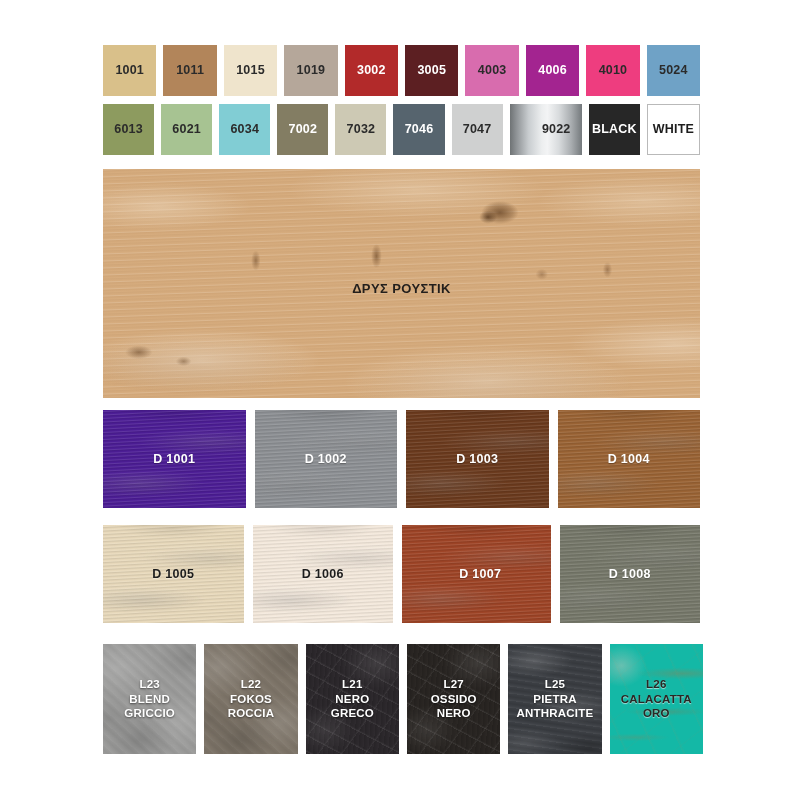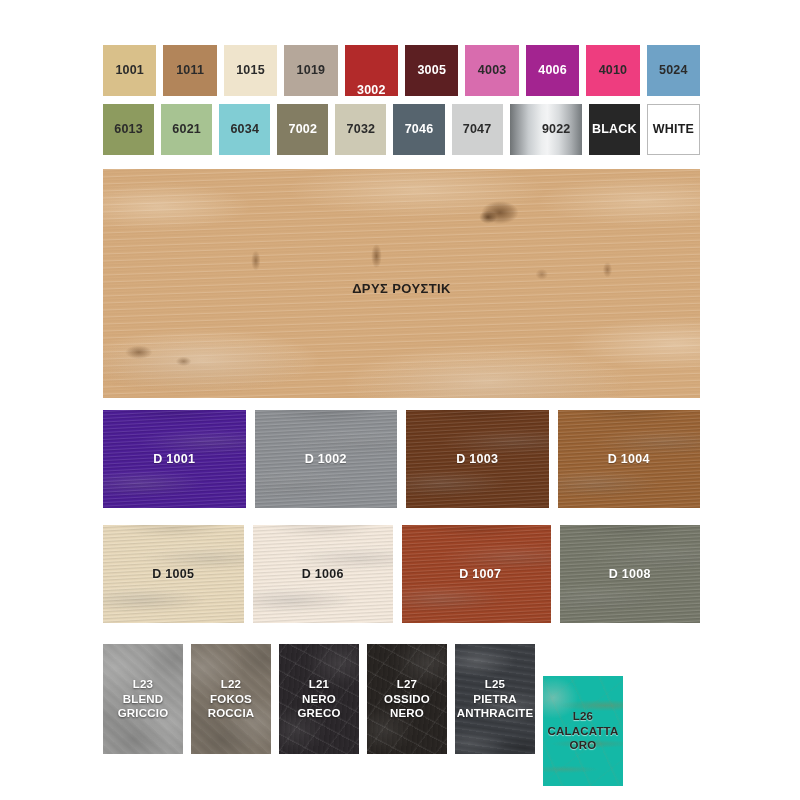--- a/index.html
+++ b/index.html
@@ -213,24 +213,25 @@
   .wood-chip.dark-text .chip-label {
     color: #1d1d1d;
     text-shadow: 0 1px 1px rgba(255,255,255,0.45);
   }
 
   
   #stone-row {
     position: absolute;
     left: 103px;
     top: 644px;
-    width: 520px;
+    width: 600px;
     height: 110px;
     display: flex;
     gap: 8px;
+    align-items: flex-end;
   }
   .stone-chip {
     flex: 1 1 0;
     height: 110px;
     position: relative;
     overflow: hidden;
     display: flex;
     align-items: center;
     justify-content: center;
   }
@@ -307,21 +308,21 @@
       </div>
       <div class="ral-chip" style="background: rgb(178, 133, 90);">
         <span class="chip-label" style="color: rgb(43, 43, 43);">1011</span>
       </div>
       <div class="ral-chip" style="background: rgb(239, 228, 204);">
         <span class="chip-label" style="color: rgb(43, 43, 43);">1015</span>
       </div>
       <div class="ral-chip" style="background: rgb(181, 167, 154);">
         <span class="chip-label" style="color: rgb(43, 43, 43);">1019</span>
       </div>
-      <div class="ral-chip" style="background: rgb(178, 42, 42); align-items: flex-end;">
+      <div class="ral-chip" style="background: rgb(178, 42, 42);">
         <span class="chip-label" style="color: rgb(255, 255, 255);">3002</span>
       </div>
       <div class="ral-chip" style="background: rgb(92, 31, 34);">
         <span class="chip-label" style="color: rgb(255, 255, 255);">3005</span>
       </div>
       <div class="ral-chip" style="background: rgb(216, 108, 174);">
         <span class="chip-label" style="color: rgb(43, 43, 43);">4003</span>
       </div>
       <div class="ral-chip" style="background: rgb(163, 36, 144);">
         <span class="chip-label" style="color: rgb(255, 255, 255);">4006</span>

